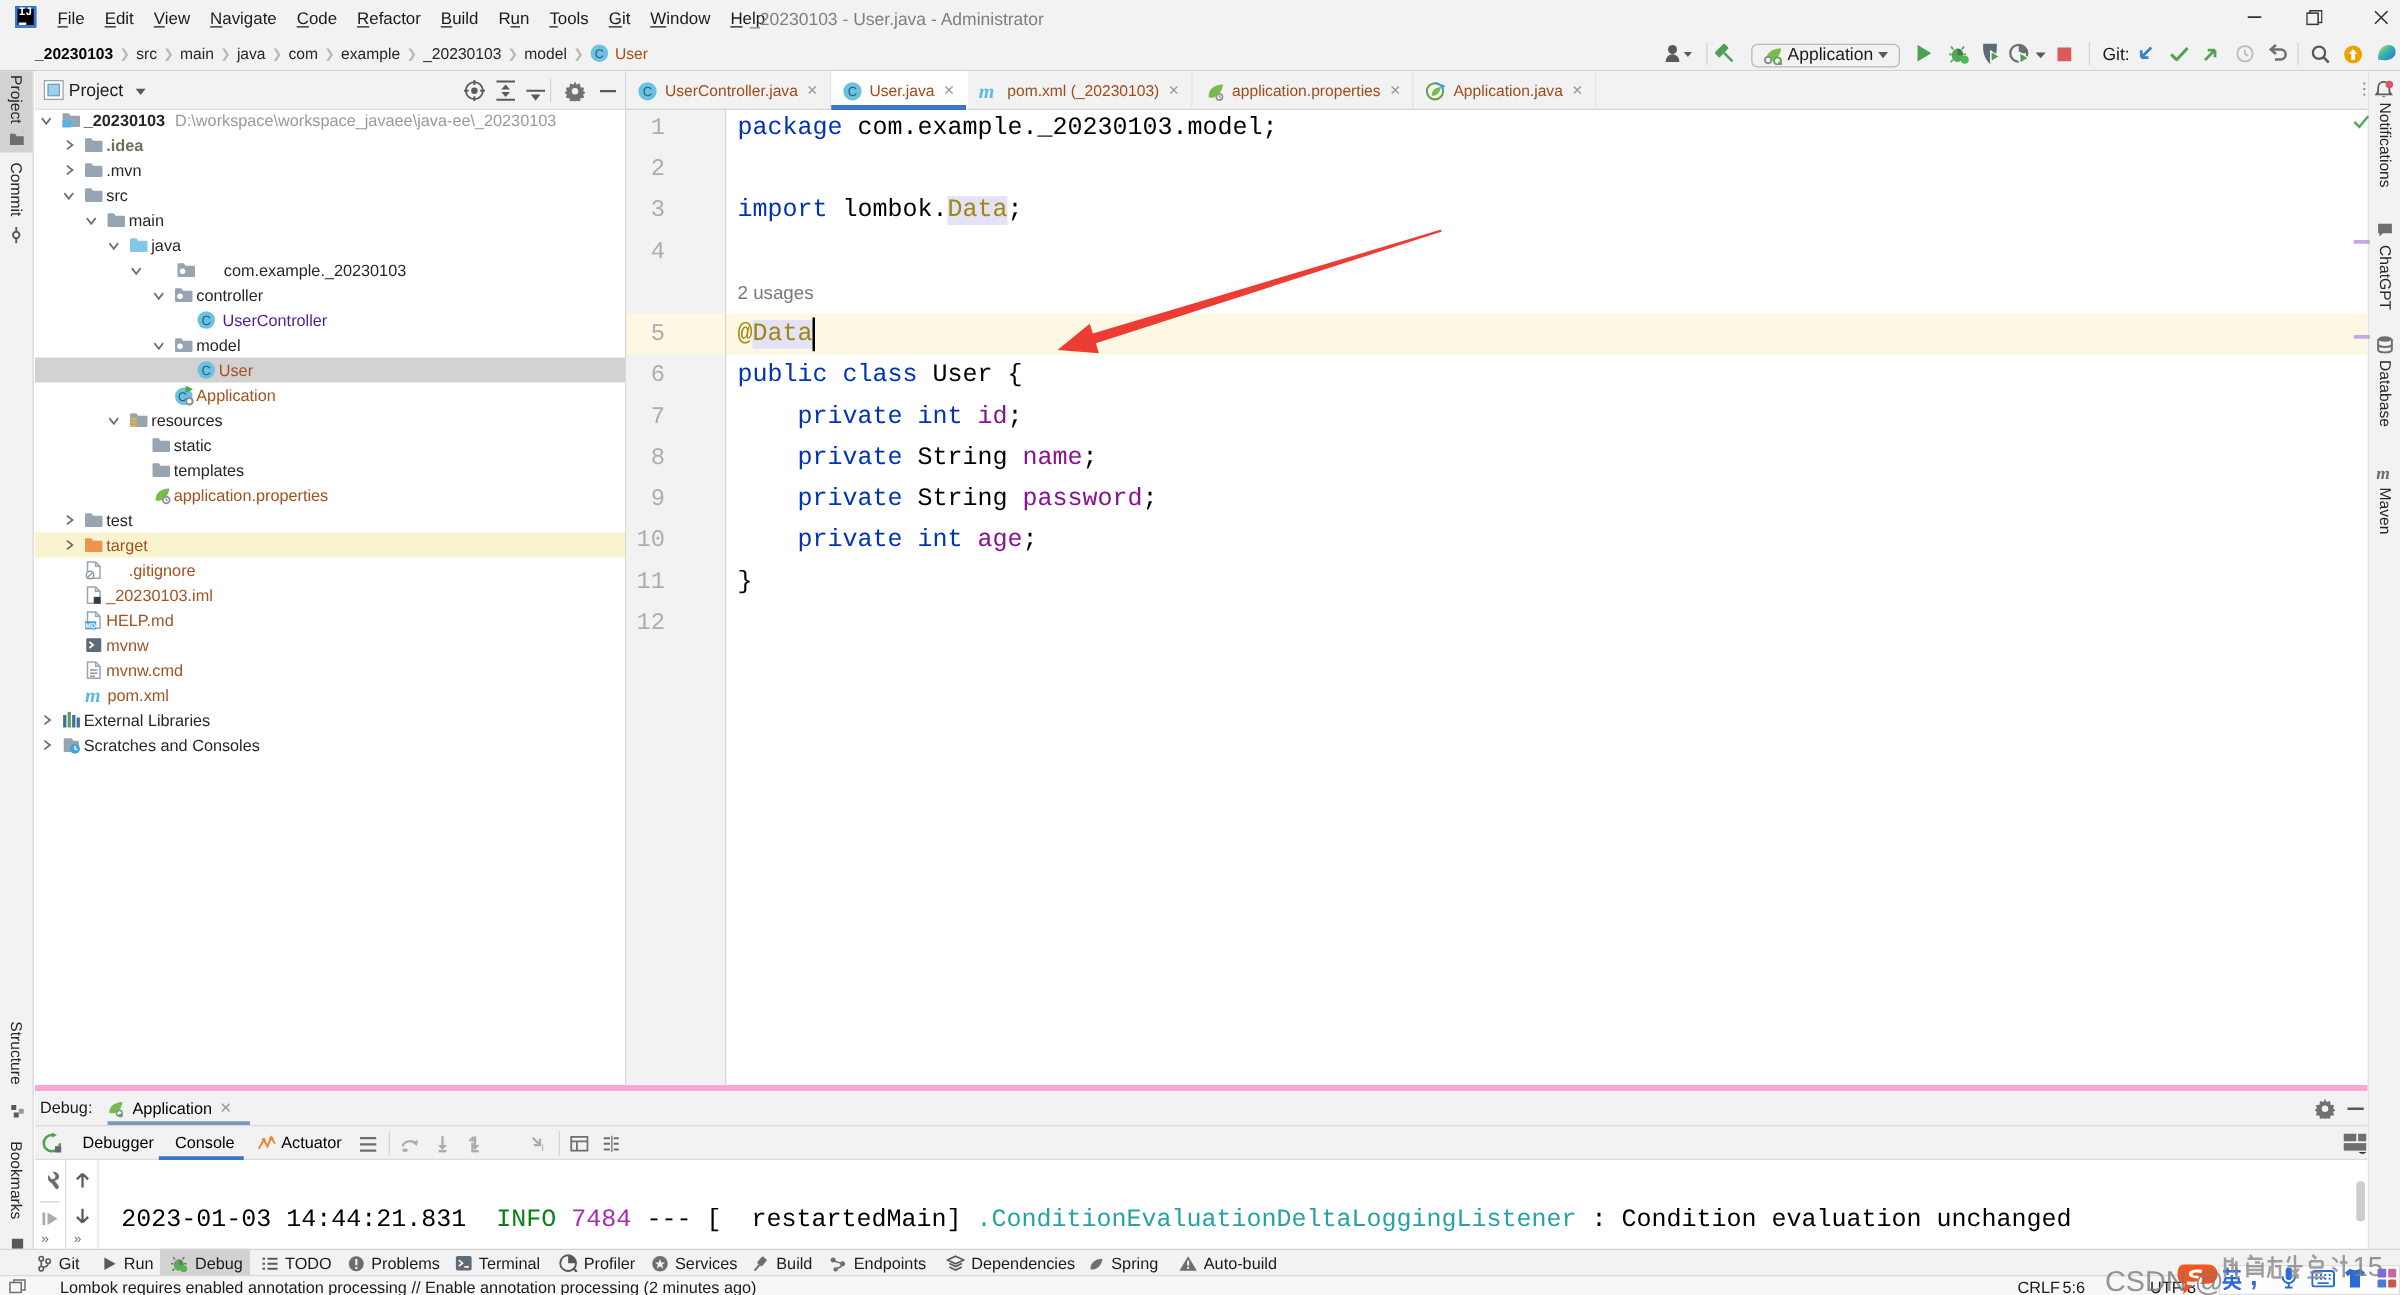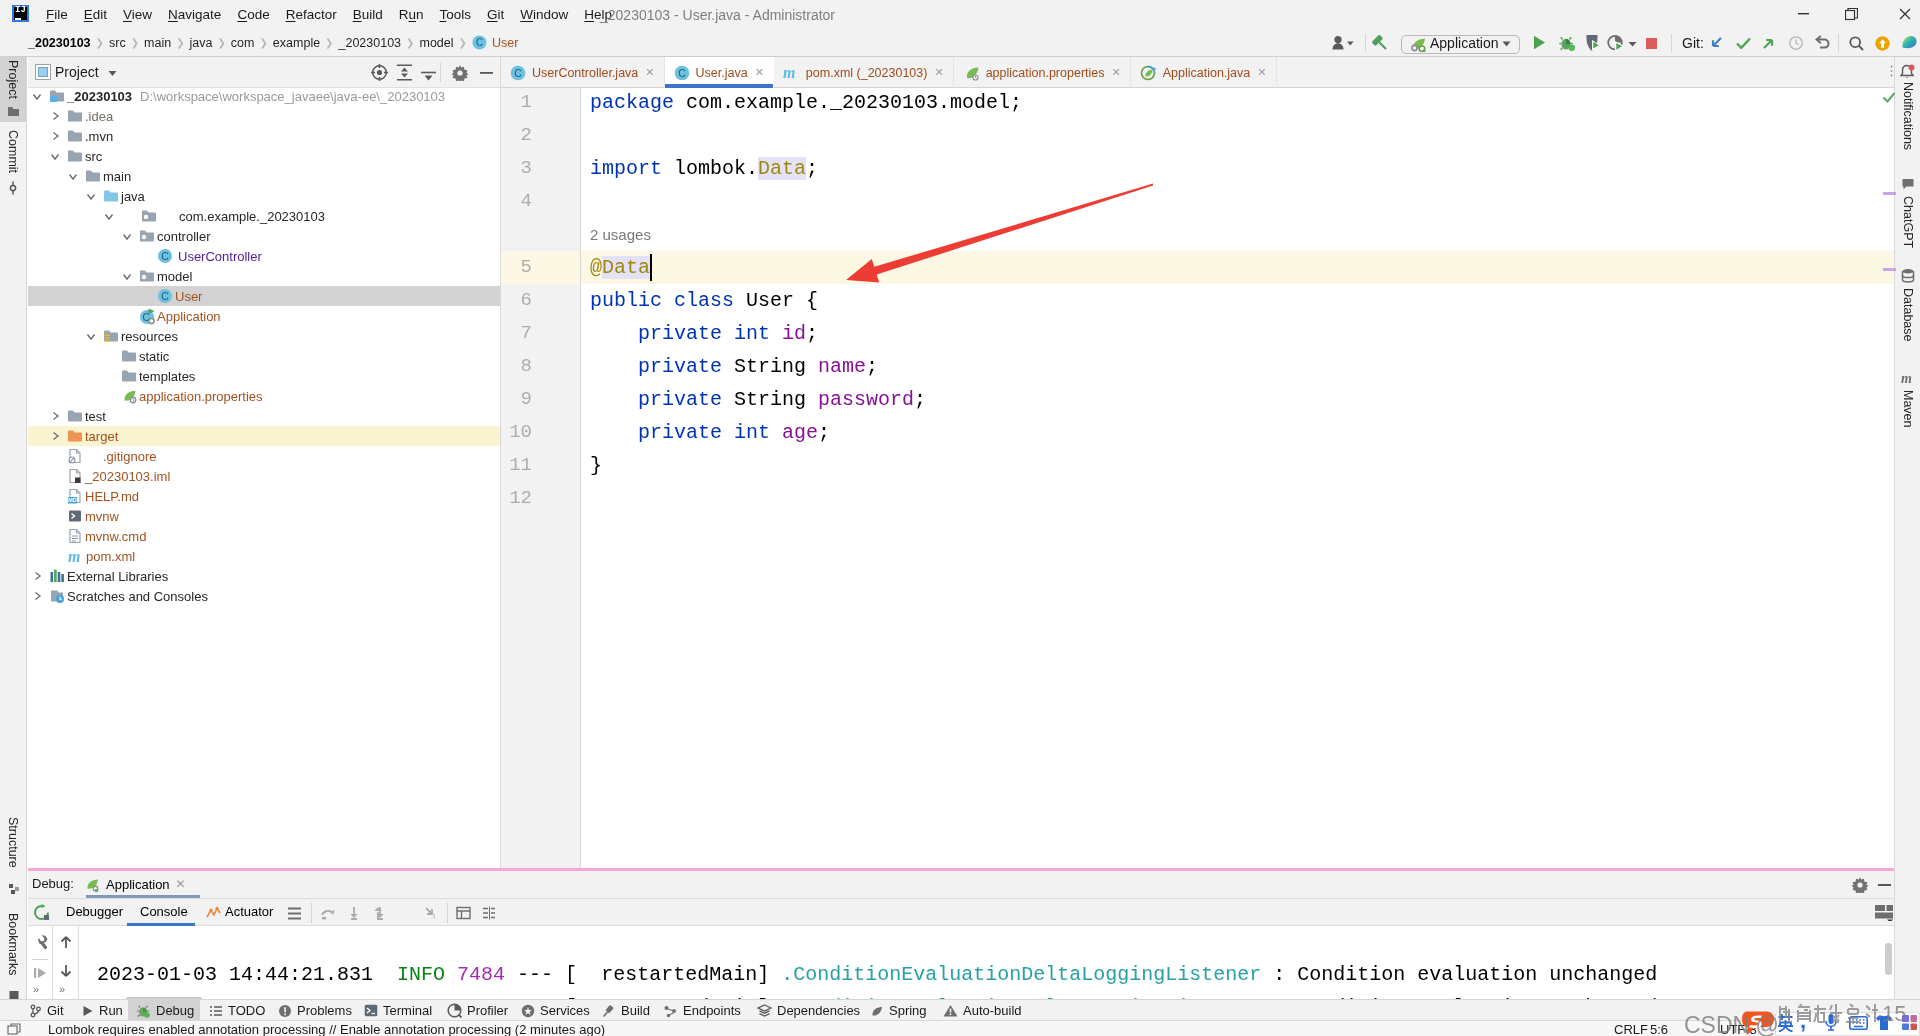--- a/index.html
+++ b/index.html
@@ -33,21 +33,21 @@
 .etab.active { background:#fff; box-shadow:inset 0 -4px 0 #3A76C8; border-right:1px solid #fff; }
 .etab .x { color:#9a9a9a; font-size:11px; margin-left:1px; }
 #code { position:absolute; left:0; top:31px; width:1393px; height:780px;
   font-family:"Liberation Mono", monospace; font-size:20px; }
 .cl { position:absolute; left:0; width:1393px; height:33px; line-height:33px; white-space:pre; }
 .gut { position:absolute; left:0; top:0; width:79px; height:780px; border-right:1px solid #DADADA; }
 .lnum { position:absolute; left:0; width:31px; text-align:right; color:#ADADAD; font-family:"Liberation Mono", monospace; font-size:19px; line-height:33px; height:33px; }
 .kw { color:#0033B3; } .ann { color:#9E880D; } .fld { color:#871094; }
 .hlt { background:#E4E2F9; }
 
-#debug { left:28px; top:868px; width:1866px; height:131px; background:#fff; border-top:3px solid #f9a8d4; }
+#debug { left:28px; top:868px; width:1866px; height:131px; background:#fff; border-top:5px solid #f9a8d4; }
 #dbghead { position:absolute; left:0; top:0; width:1866px; height:27px; background:#F2F2F2; font-size:13px; }
 #dbgtool { position:absolute; left:0; top:27px; width:1866px; height:28px; background:#F2F2F2; border-top:1px solid #DCDCDC; border-bottom:1px solid #DCDCDC; font-size:13px; }
 #console { position:absolute; left:51px; top:55px; width:1815px; height:76px; overflow:hidden;
   font-family:"Liberation Mono", monospace; font-size:20px; background:#fff; }
 .dcol1 { position:absolute; left:0; top:55px; width:25px; height:76px; border-right:1px solid #DCDCDC; }
 .dcol2 { position:absolute; left:25px; top:55px; width:26px; height:76px; border-right:1px solid #DCDCDC; }
 
 #toolbtns { left:0; top:999px; width:1920px; height:21px; background:#F2F2F2; border-top:1px solid #D5D5D5; }
 #btmbar { left:0; top:1020px; width:1920px; height:16px; background:#F7F7F7; border-top:1px solid #D9D9D9; font-size:13px; color:#1a1a1a; }
 .sbtn { position:absolute; top:0; height:21px; display:flex; align-items:center; gap:5px; font-size:13px; color:#1a1a1a; }
@@ -293,21 +293,21 @@
           <svg width="12" height="12" style="margin-left:3px;">
             <use href="#chevD"></use>
           </svg>
           <svg width="16" height="16" style="margin-left:6px;">
             <use href="#fold"></use>
             <rect x="1" y="8" width="7" height="6" fill="#56B2E3"></rect>
           </svg>
           <b style="margin-left:2px;">_20230103</b>
           <span style="margin-left:8px;color:#999999;">D:\workspace\workspace_javaee\java-ee\_20230103</span>
         </div>
-      <div class="trow" style="top:18px;">
+      <div class="trow" style="top:18px;font-weight:bold;">
           <svg width="12" height="12" style="margin-left:21px;">
             <use href="#chevR"></use>
           </svg>
           <svg width="16" height="16" style="margin-left:6px;">
             <use href="#fold"></use>
           </svg>
           <span style="margin-left:2px;color:#6F6F5C;">.idea</span>
         </div>
       <div class="trow" style="top:38px;">
           <svg width="12" height="12" style="margin-left:21px;">

